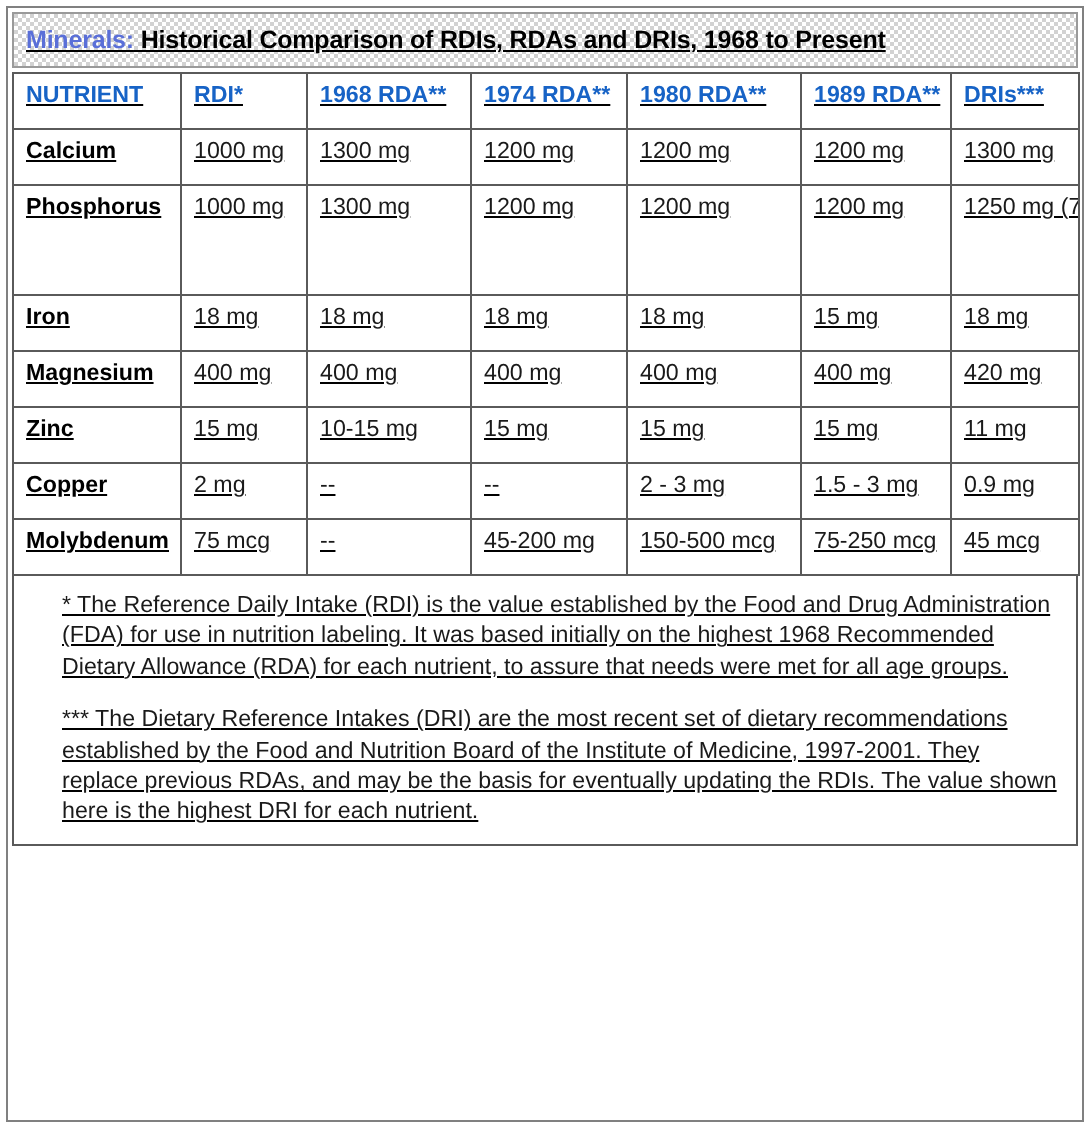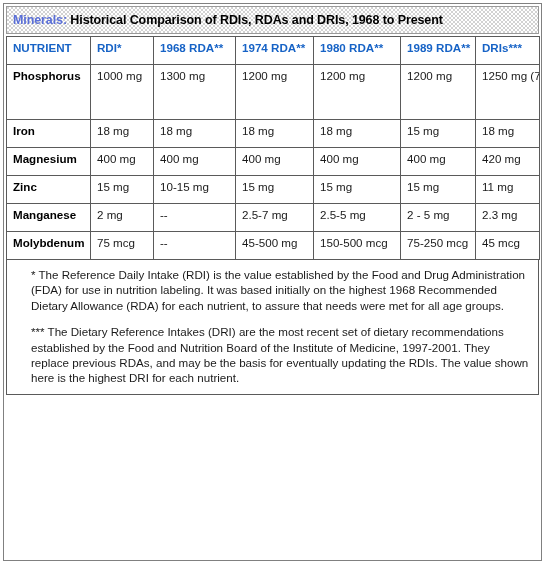--- a/index.html
+++ b/index.html
@@ -23,20 +23,21 @@
     padding: 3px;
   }
 
   .outer-frame {
     box-sizing: border-box;
     width: 539px;
     height: 558px;
     border: 1px solid #808080;
     background: #ffffff;
     padding: 2px;
+    text-decoration: underline;
   }
 
   
   .title-bar {
     box-sizing: border-box;
     height: 28px;
     border: 1px solid #9a9a9a;
     background-color: #d2d2d2;
     background-image:
       linear-gradient(45deg, #ffffff 25%, transparent 25%, transparent 75%, #ffffff 75%),
@@ -139,20 +140,29 @@
           <th>RDI*</th>
           <th>1968 RDA**</th>
           <th>1974 RDA**</th>
           <th>1980 RDA**</th>
           <th>1989 RDA**</th>
           <th>DRIs***</th>
         </tr>
       </thead>
       <tbody>
 
+        <tr class="row-std">
+          <td class="nutrient">Calcium</td>
+          <td>1000 mg</td>
+          <td>1300 mg</td>
+          <td>1200 mg</td>
+          <td>1200 mg</td>
+          <td>1200 mg</td>
+          <td>1300 mg</td>
+        </tr>
 
         <tr class="row-tall">
           <td class="nutrient">Phosphorus</td>
           <td>1000 mg</td>
           <td>1300 mg</td>
           <td>1200 mg</td>
           <td>1200 mg</td>
           <td>1200 mg</td>
           <td class="cellwrap">1250 mg (700 adult)</td>
         </tr>
@@ -182,37 +192,37 @@
           <td class="nutrient">Zinc</td>
           <td>15 mg</td>
           <td>10-15 mg</td>
           <td>15 mg</td>
           <td>15 mg</td>
           <td>15 mg</td>
           <td>11 mg</td>
         </tr>
 
 
-
-        <tr class="row-std">
-          <td class="nutrient">Manganese</td>
+        <tr class="row-std">
+          <td class="nutrient">Copper</td>
           <td>2 mg</td>
           <td>--</td>
-          <td>2.5-7 mg</td>
-          <td>2.5-5 mg</td>
-          <td>2 - 5 mg</td>
-          <td>2.3 mg</td>
-        </tr>
+          <td>--</td>
+          <td>2 - 3 mg</td>
+          <td>1.5 - 3 mg</td>
+          <td>0.9 mg</td>
+        </tr>
+
 
 
         <tr class="row-std">
           <td class="nutrient">Molybdenum</td>
           <td>75 mcg</td>
           <td>--</td>
-          <td>45-500 mg</td>
+          <td>45-200 mg</td>
           <td>150-500 mcg</td>
           <td>75-250 mcg</td>
           <td>45 mcg</td>
         </tr>
 
       </tbody>
     </table>
 
     <div class="notes-box">
       <p class="note">* The Reference Daily Intake (RDI) is the value established by the Food and Drug Administration (FDA) for use in nutrition labeling. It was based initially on the highest 1968 Recommended Dietary Allowance (RDA) for each nutrient, to assure that needs were met for all age groups.</p>

